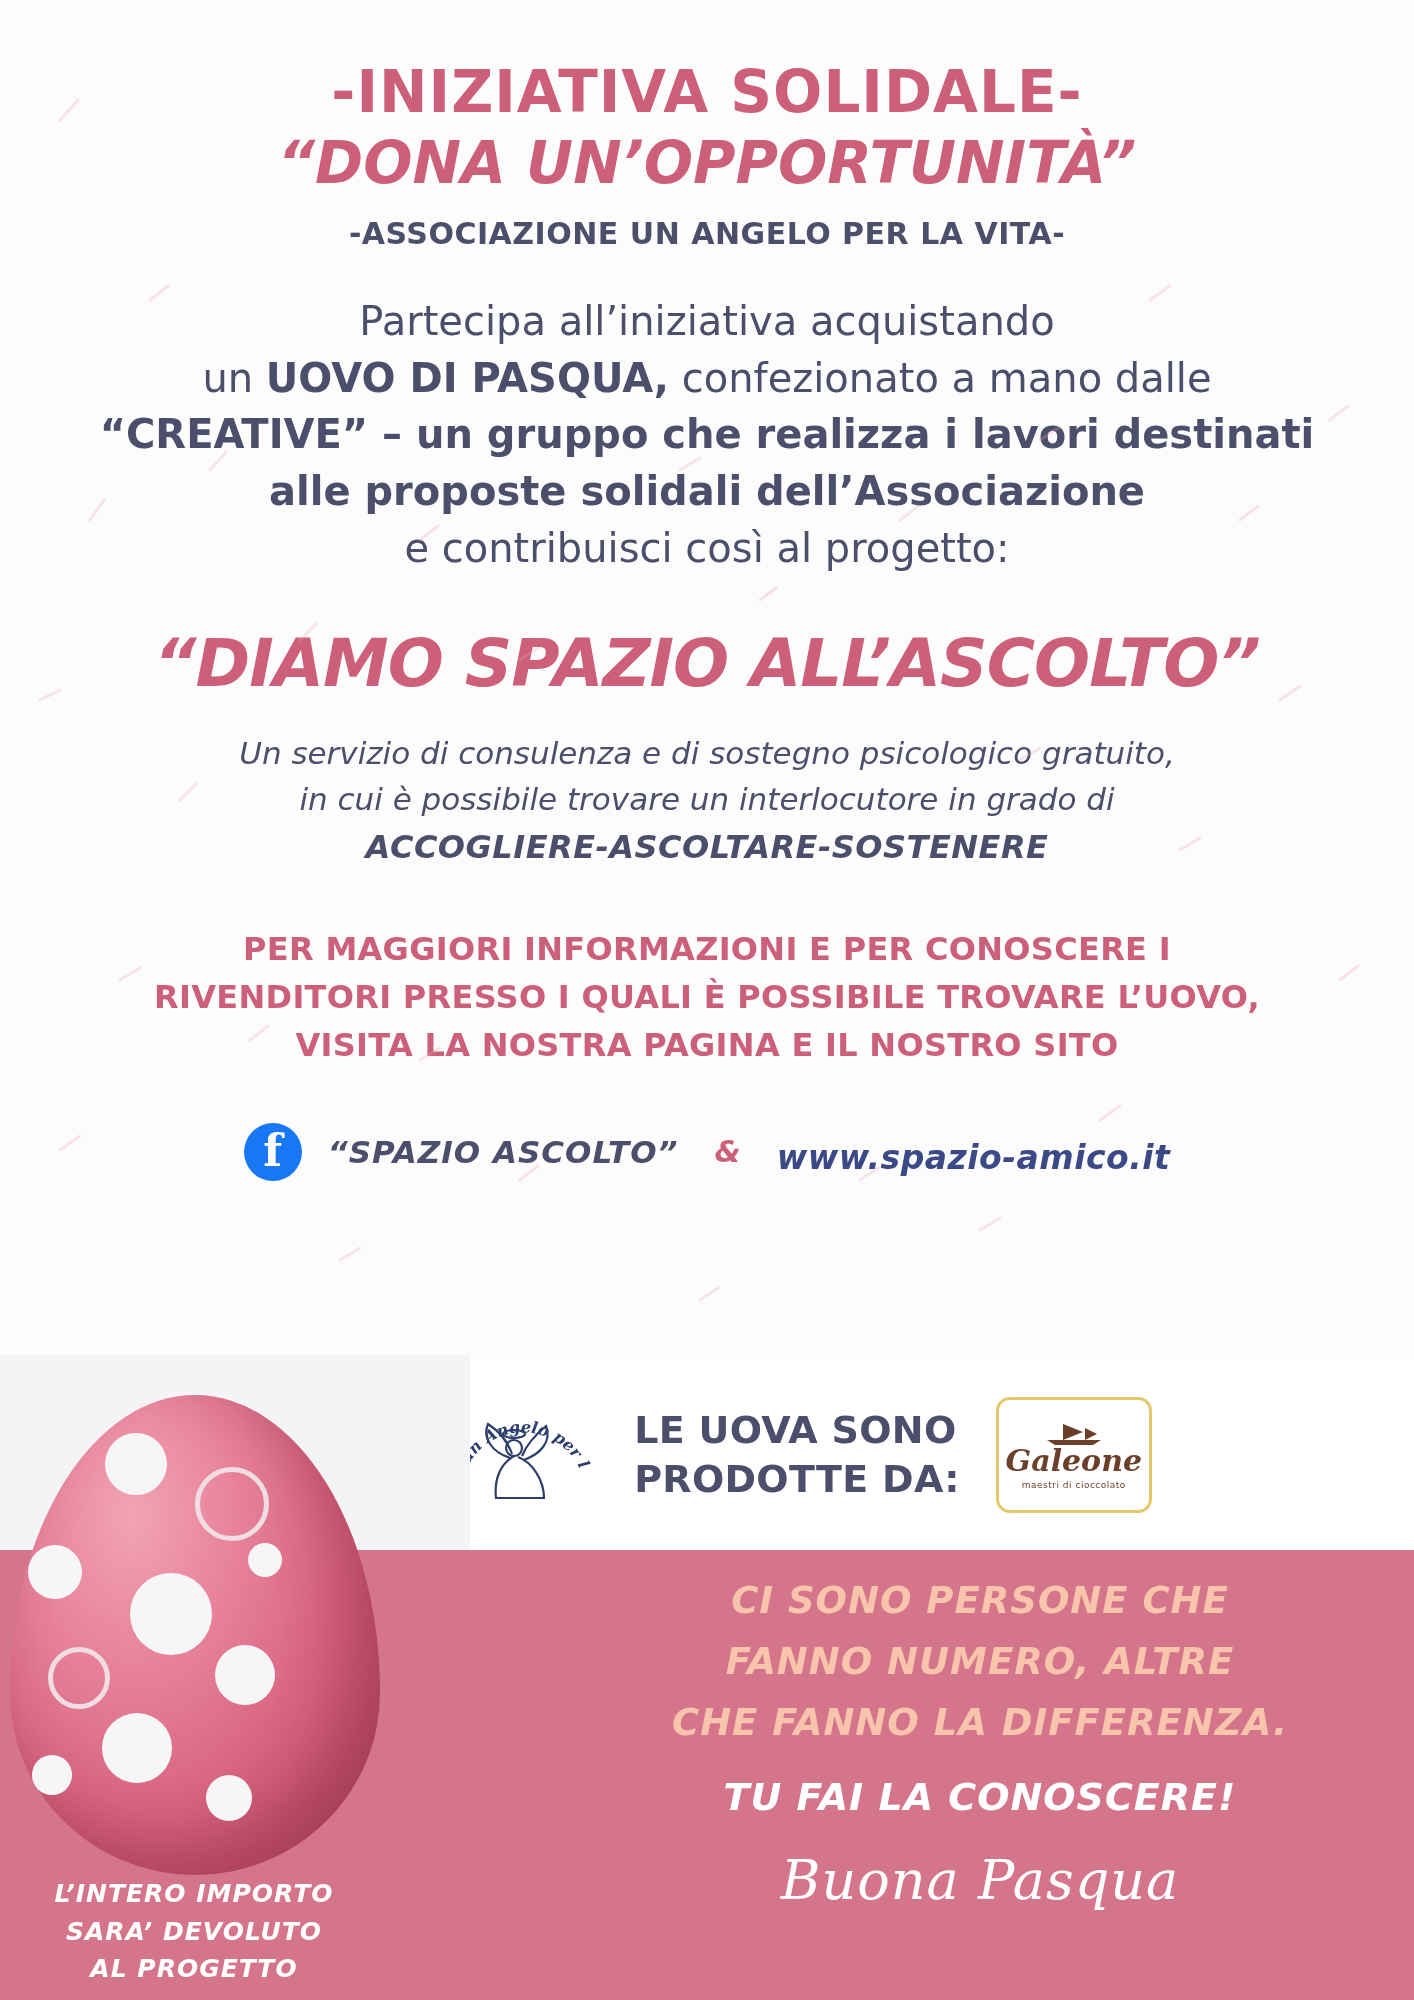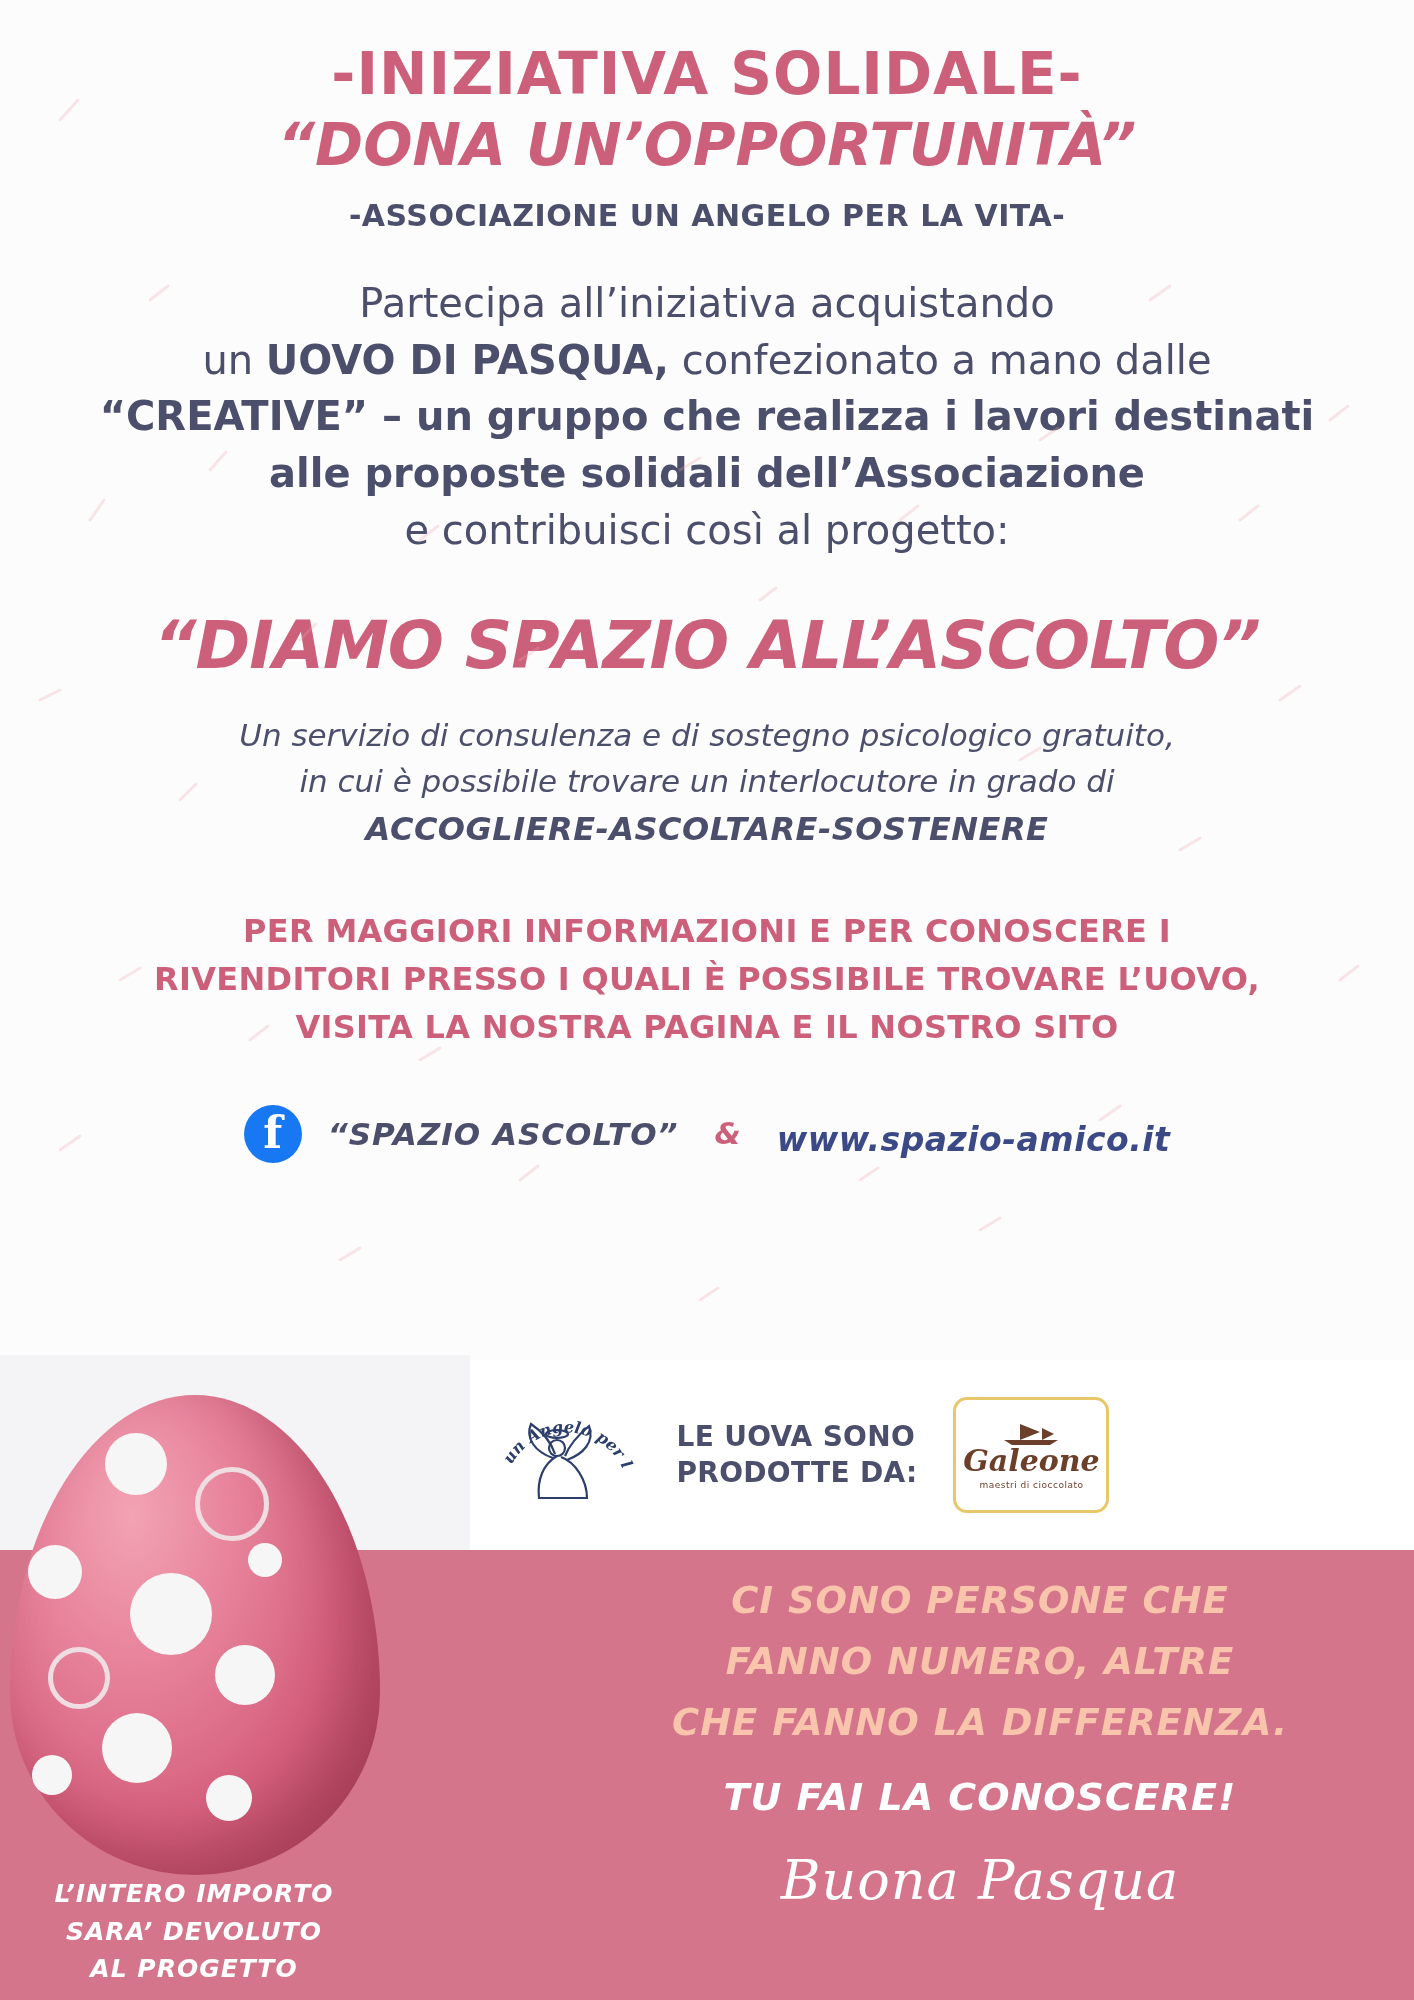--- a/index.html
+++ b/index.html
@@ -24,21 +24,21 @@
   
   .confetti {
     position: absolute;
     top: 0; left: 0;
     width: 1414px;
     height: 1360px;
     pointer-events: none;
     opacity: 0.5;
   }
   .header {
-    padding-top: 44px;
+    padding-top: 62px;
     text-align: center;
   }
   .line-iniziativa {
     font-family: "DejaVu Sans", sans-serif;
     font-weight: bold;
     font-size: 58px;
     letter-spacing: 1px;
     color: #cc5f79;
     line-height: 1.05;
   }
@@ -163,21 +163,21 @@
     height: 150px;
     position: relative;
   }
   .logo-angel {
     width: 150px;
     height: 150px;
     position: relative;
   }
   .prodotte-label {
     font-weight: bold;
-    font-size: 28px;
+    font-size: 38px;
     color: #4c4f6b;
     line-height: 1.3;
     letter-spacing: 0.3px;
   }
   .galeone {
     width: 150px;
     height: 110px;
     border-radius: 14px;
     background: #ffffff;
     border: 3px solid #e8c76a;

